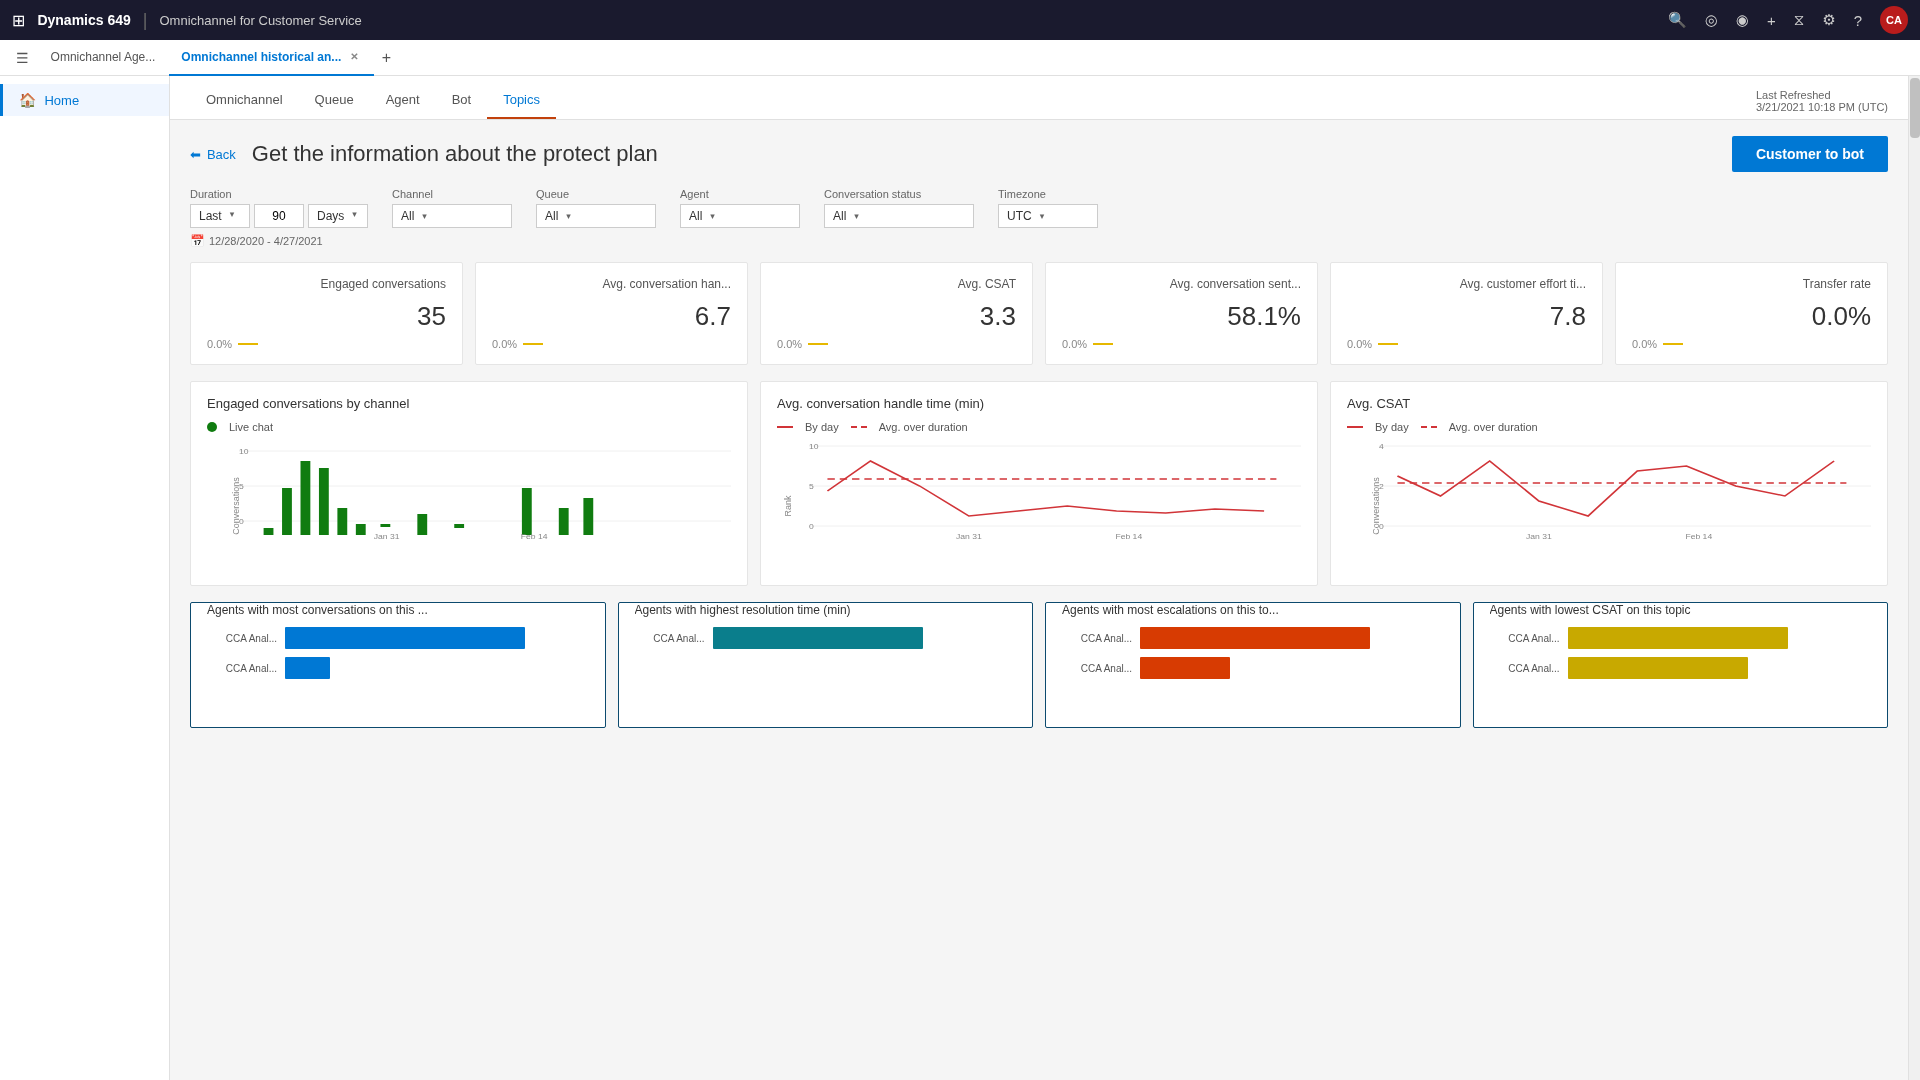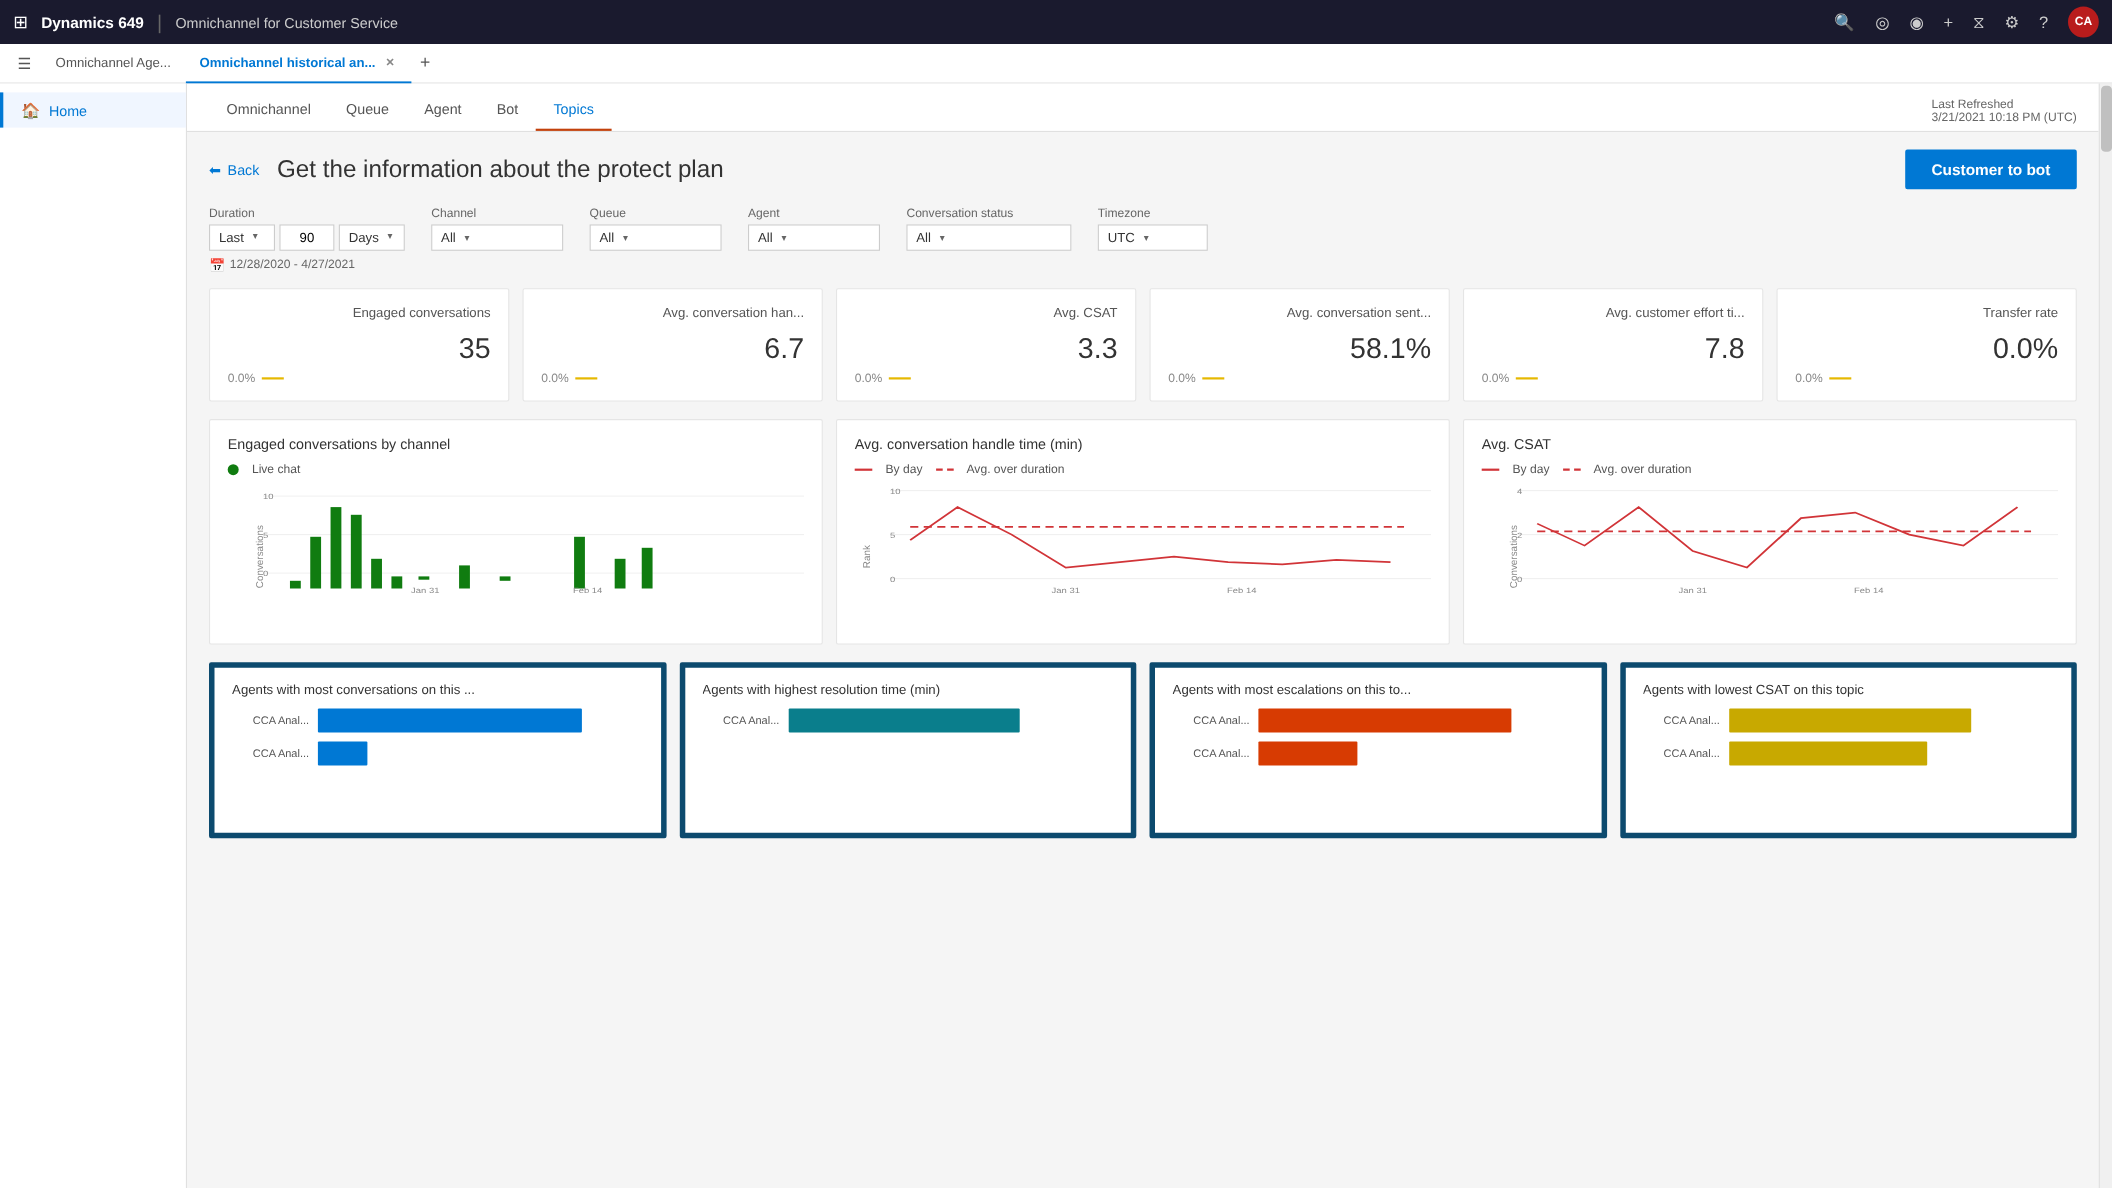--- a/index.html
+++ b/index.html
@@ -238,23 +238,23 @@
     .legend-dot { width: 10px; height: 10px; border-radius: 50%; background: #107c10; display: inline-block; }
     .legend-line { width: 16px; height: 2px; background: #d13438; display: inline-block; }
 
     
     .agent-charts-row {
       display: flex;
       gap: 12px;
     }
     .agent-chart-card {
       background: #fff;
-      border: 5px solid #0c4a6e;
+      border: 1px solid #0c4a6e;
       border-radius: 2px;
-      padding: 13px 16px;
+      padding: 0 16px;
       flex: 1;
     }
     .agent-chart-title { font-size: 12px; font-weight: 500; color: #333; margin-bottom: 10px; white-space: nowrap; overflow: hidden; text-overflow: ellipsis; }
     .agent-bar-row { display: flex; align-items: center; gap: 8px; margin-bottom: 8px; font-size: 10px; color: #555; }
     .agent-name { width: 60px; text-align: right; white-space: nowrap; overflow: hidden; text-overflow: ellipsis; flex-shrink: 0; }
     .agent-bar { height: 22px; border-radius: 1px; flex-shrink: 0; }
   </style>
 </head>
 <body>
 

